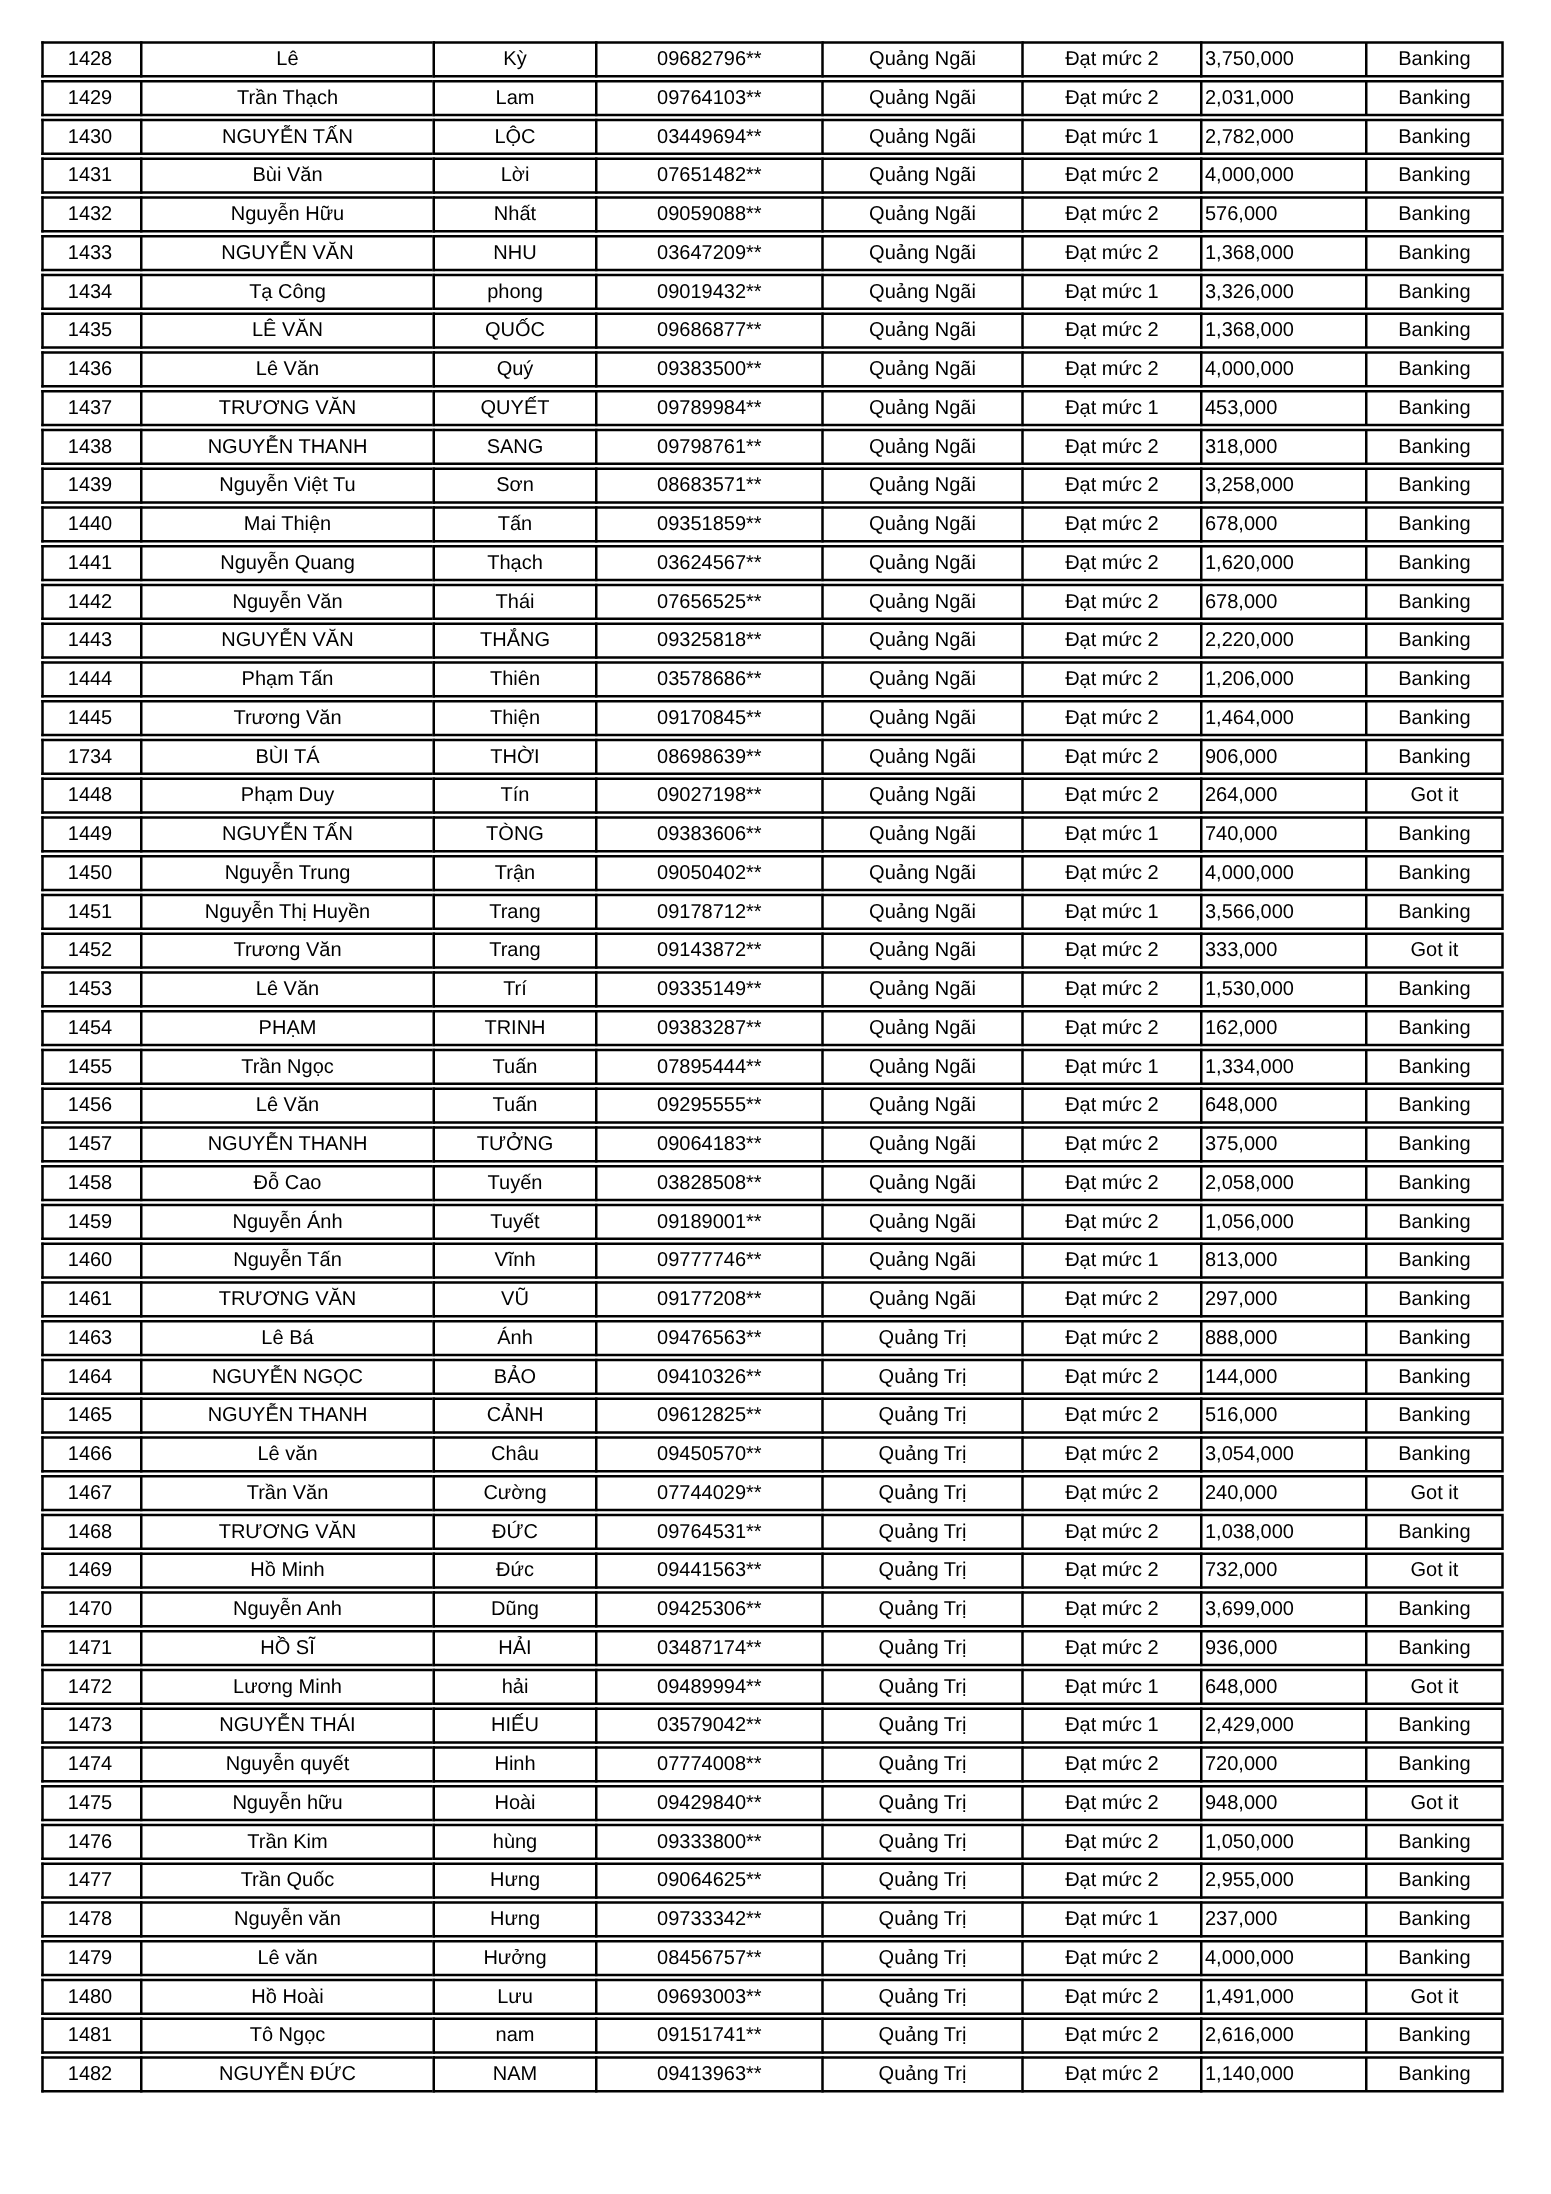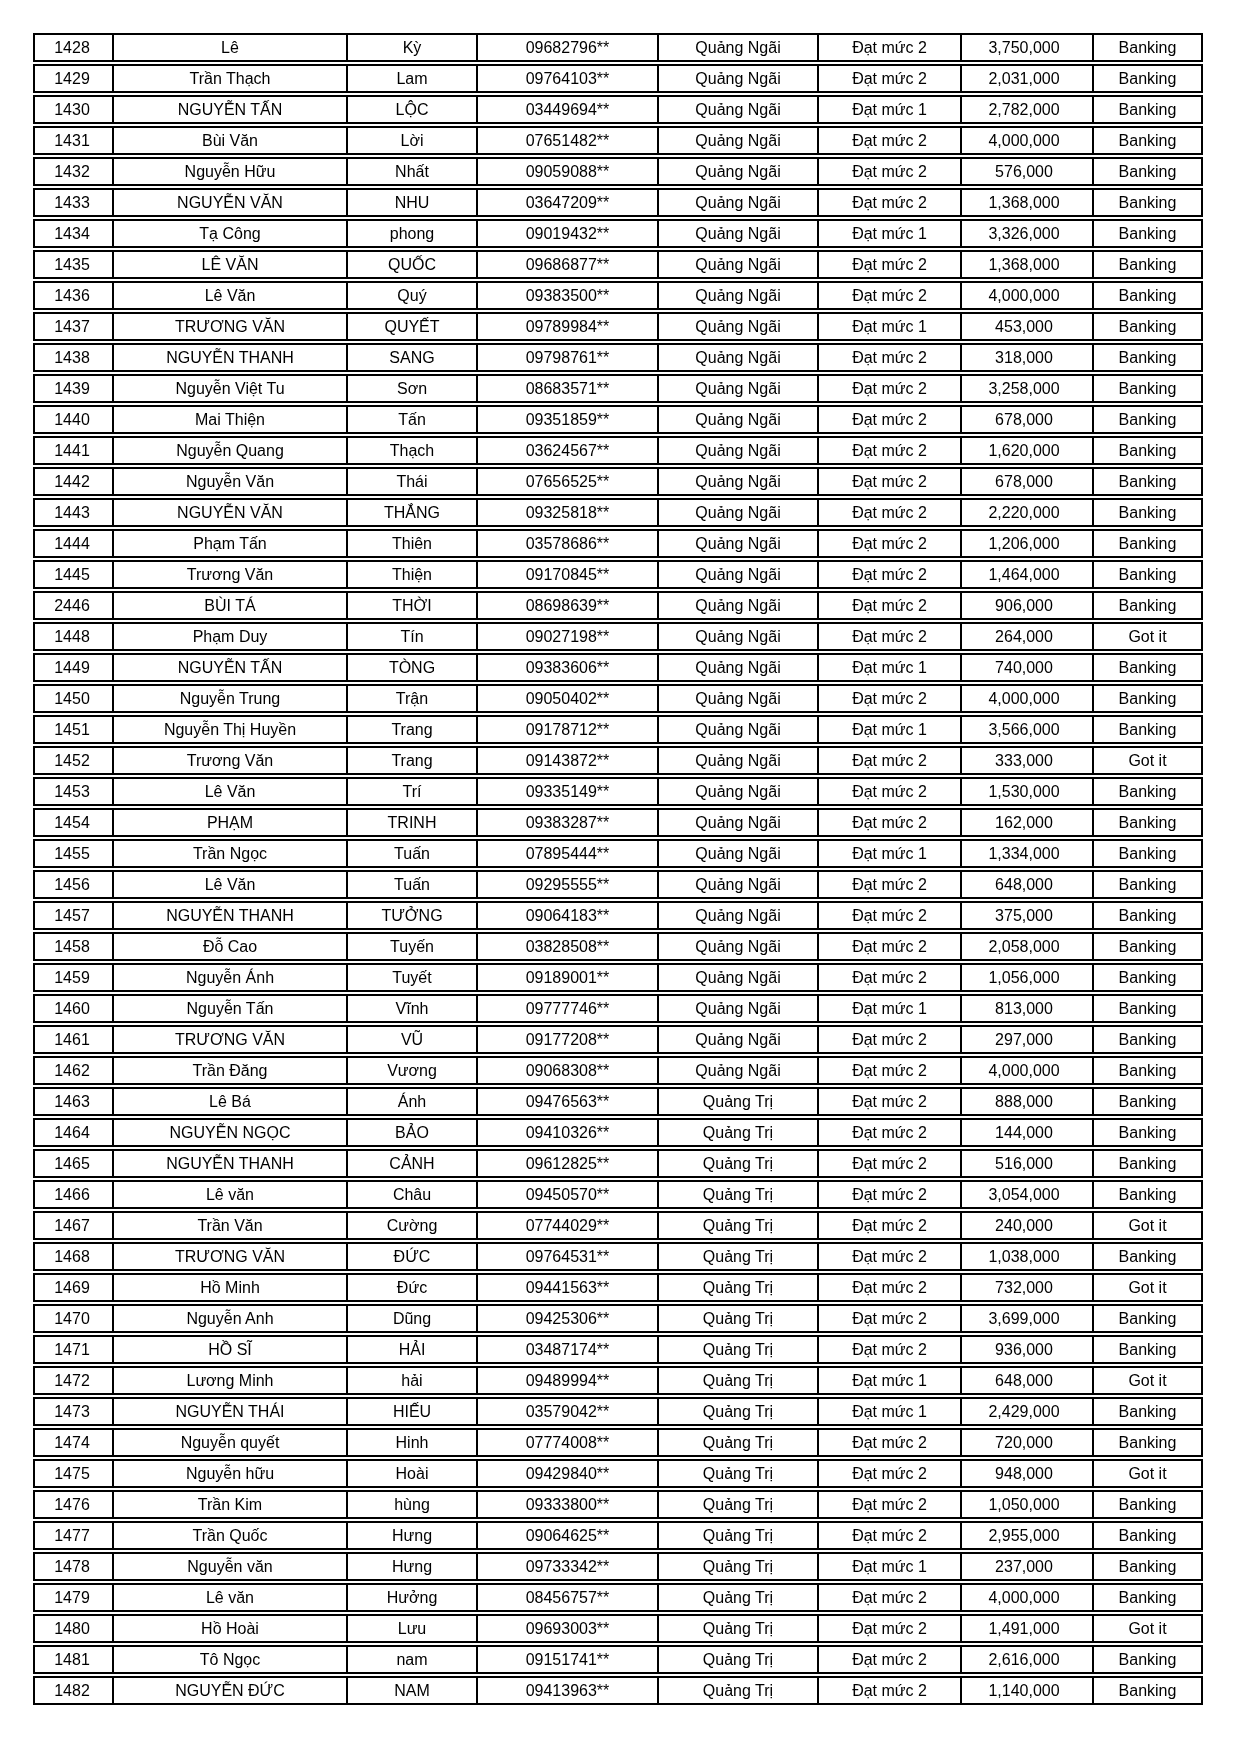--- a/index.html
+++ b/index.html
@@ -35,21 +35,21 @@
   }
   table.roster td:last-child {
     border-right: 2px solid #000000;
     text-align: center;
   }
   table.roster td.col-id {
     text-align: center;
     padding-right: 5px;
   }
   table.roster td.col-amount {
-    text-align: center;
+    text-align: left;
     padding-right: 8px;
   }
 </style>
 </head>
 <body>
 
 <div class="sheet">
   <table class="roster">
     <colgroup>
       <col style="width:79px">
@@ -236,21 +236,21 @@
           <td class="col-id">1445</td>
           <td class="col-last-name">Trương Văn</td>
           <td class="col-first-name">Thiện</td>
           <td class="col-phone">09170845**</td>
           <td class="col-province">Quảng Ngãi</td>
           <td class="col-level">Đạt mức 2</td>
           <td class="col-amount">1,464,000</td>
           <td class="col-method">Banking</td>
         </tr>
         <tr>
-          <td class="col-id">2446</td>
+          <td class="col-id">1734</td>
           <td class="col-last-name">BÙI TÁ</td>
           <td class="col-first-name">THỜI</td>
           <td class="col-phone">08698639**</td>
           <td class="col-province">Quảng Ngãi</td>
           <td class="col-level">Đạt mức 2</td>
           <td class="col-amount">906,000</td>
           <td class="col-method">Banking</td>
         </tr>
         <tr>
           <td class="col-id">1448</td>
@@ -383,30 +383,20 @@
           <td class="col-method">Banking</td>
         </tr>
         <tr>
           <td class="col-id">1461</td>
           <td class="col-last-name">TRƯƠNG VĂN</td>
           <td class="col-first-name">VŨ</td>
           <td class="col-phone">09177208**</td>
           <td class="col-province">Quảng Ngãi</td>
           <td class="col-level">Đạt mức 2</td>
           <td class="col-amount">297,000</td>
-          <td class="col-method">Banking</td>
-        </tr>
-        <tr>
-          <td class="col-id">1462</td>
-          <td class="col-last-name">Trần Đăng</td>
-          <td class="col-first-name">Vương</td>
-          <td class="col-phone">09068308**</td>
-          <td class="col-province">Quảng Ngãi</td>
-          <td class="col-level">Đạt mức 2</td>
-          <td class="col-amount">4,000,000</td>
           <td class="col-method">Banking</td>
         </tr>
         <tr>
           <td class="col-id">1463</td>
           <td class="col-last-name">Lê Bá</td>
           <td class="col-first-name">Ánh</td>
           <td class="col-phone">09476563**</td>
           <td class="col-province">Quảng Trị</td>
           <td class="col-level">Đạt mức 2</td>
           <td class="col-amount">888,000</td>

